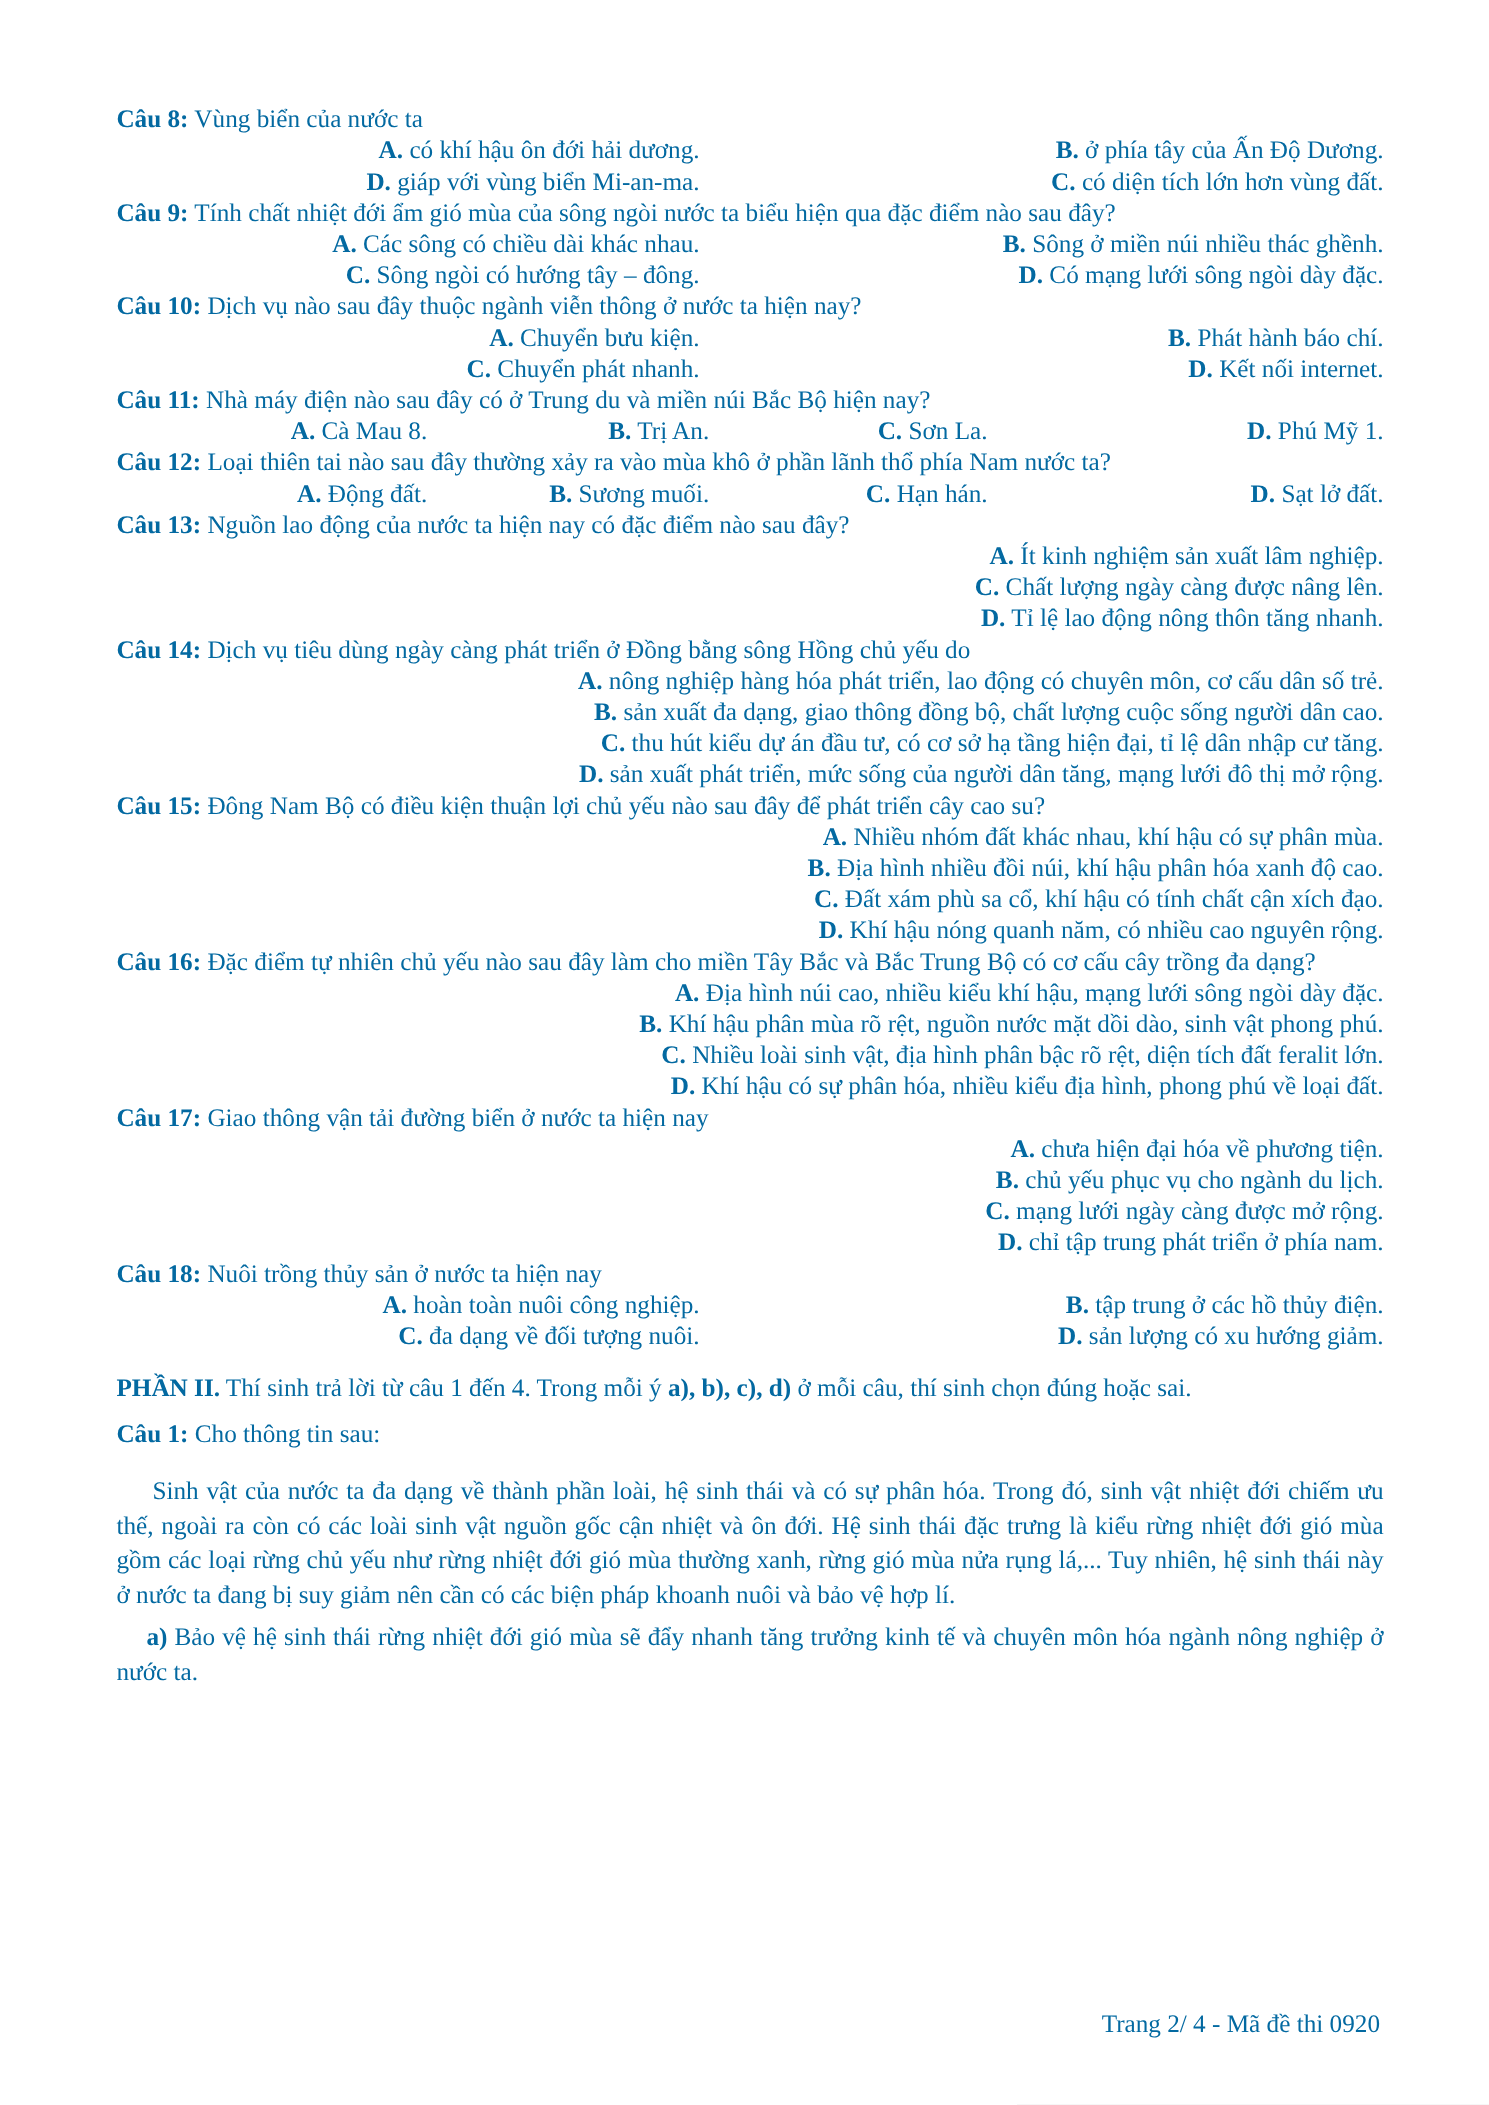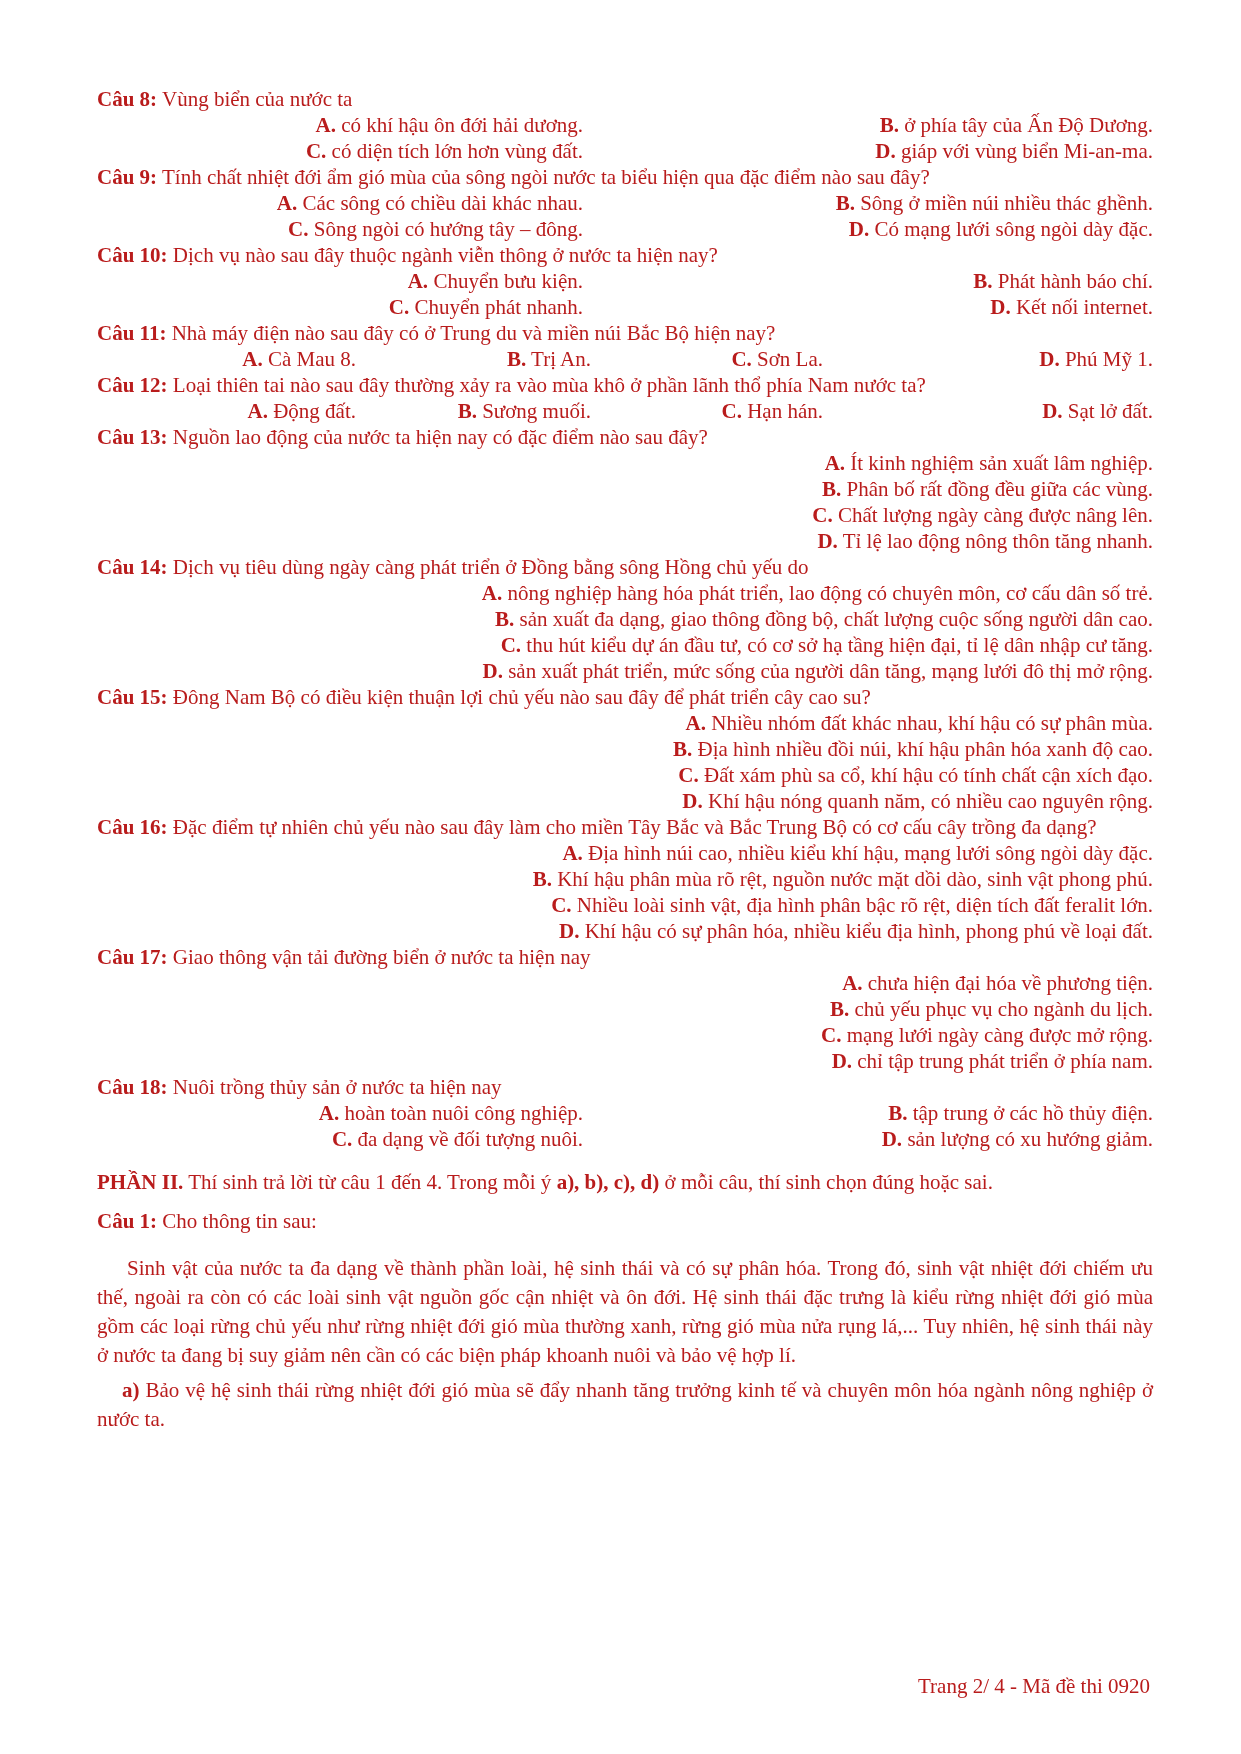--- a/index.html
+++ b/index.html
@@ -4,21 +4,21 @@
 <title>Trang 2 - Mã đề thi 0920</title>
 <style>
   html, body { margin: 0; padding: 0; background: #e8e8e8; }
   .page {
     position: relative;
     width: 1241px;
     height: 1754px;
     margin: 0 auto;
     background: #ffffff;
     font-family: "Liberation Serif", "DejaVu Serif", serif;
-    color: #b91c1c;
+    color: #0369a1;
     overflow: hidden;
   }
   .content {
     position: absolute;
     left: 97px;
     top: 86px;
     width: 1056px;
     font-size: 21px;
     line-height: 26px;
   }
@@ -64,22 +64,22 @@
   <div class="content">
 
     <div class="q">
       <div class="qline">
         <b>Câu 8:</b>
         <span>Vùng biển của nước ta</span>
       </div>
       <div class="opts cols2">
         <div class="opt"><b>A.</b> <span>có khí hậu ôn đới hải dương.</span></div>
         <div class="opt"><b>B.</b> <span>ở phía tây của Ấn Độ Dương.</span></div>
+        <div class="opt"><b>D.</b> <span>giáp với vùng biển Mi-an-ma.</span></div>
         <div class="opt"><b>C.</b> <span>có diện tích lớn hơn vùng đất.</span></div>
-        <div class="opt"><b>D.</b> <span>giáp với vùng biển Mi-an-ma.</span></div>
       </div>
     </div>
 
     <div class="q">
       <div class="qline">
         <b>Câu 9:</b>
         <span>Tính chất nhiệt đới ẩm gió mùa của sông ngòi nước ta biểu hiện qua đặc điểm nào sau đây?</span>
       </div>
       <div class="opts cols2">
         <div class="opt"><b>A.</b> <span>Các sông có chiều dài khác nhau.</span></div>
@@ -128,21 +128,20 @@
       </div>
     </div>
 
     <div class="q">
       <div class="qline">
         <b>Câu 13:</b>
         <span>Nguồn lao động của nước ta hiện nay có đặc điểm nào sau đây?</span>
       </div>
       <div class="opts cols1">
         <div class="opt"><b>A.</b> <span>Ít kinh nghiệm sản xuất lâm nghiệp.</span></div>
-        <div class="opt"><b>B.</b> <span>Phân bố rất đồng đều giữa các vùng.</span></div>
         <div class="opt"><b>C.</b> <span>Chất lượng ngày càng được nâng lên.</span></div>
         <div class="opt"><b>D.</b> <span>Tỉ lệ lao động nông thôn tăng nhanh.</span></div>
       </div>
     </div>
 
     <div class="q">
       <div class="qline">
         <b>Câu 14:</b>
         <span>Dịch vụ tiêu dùng ngày càng phát triển ở Đồng bằng sông Hồng chủ yếu do</span>
       </div>

